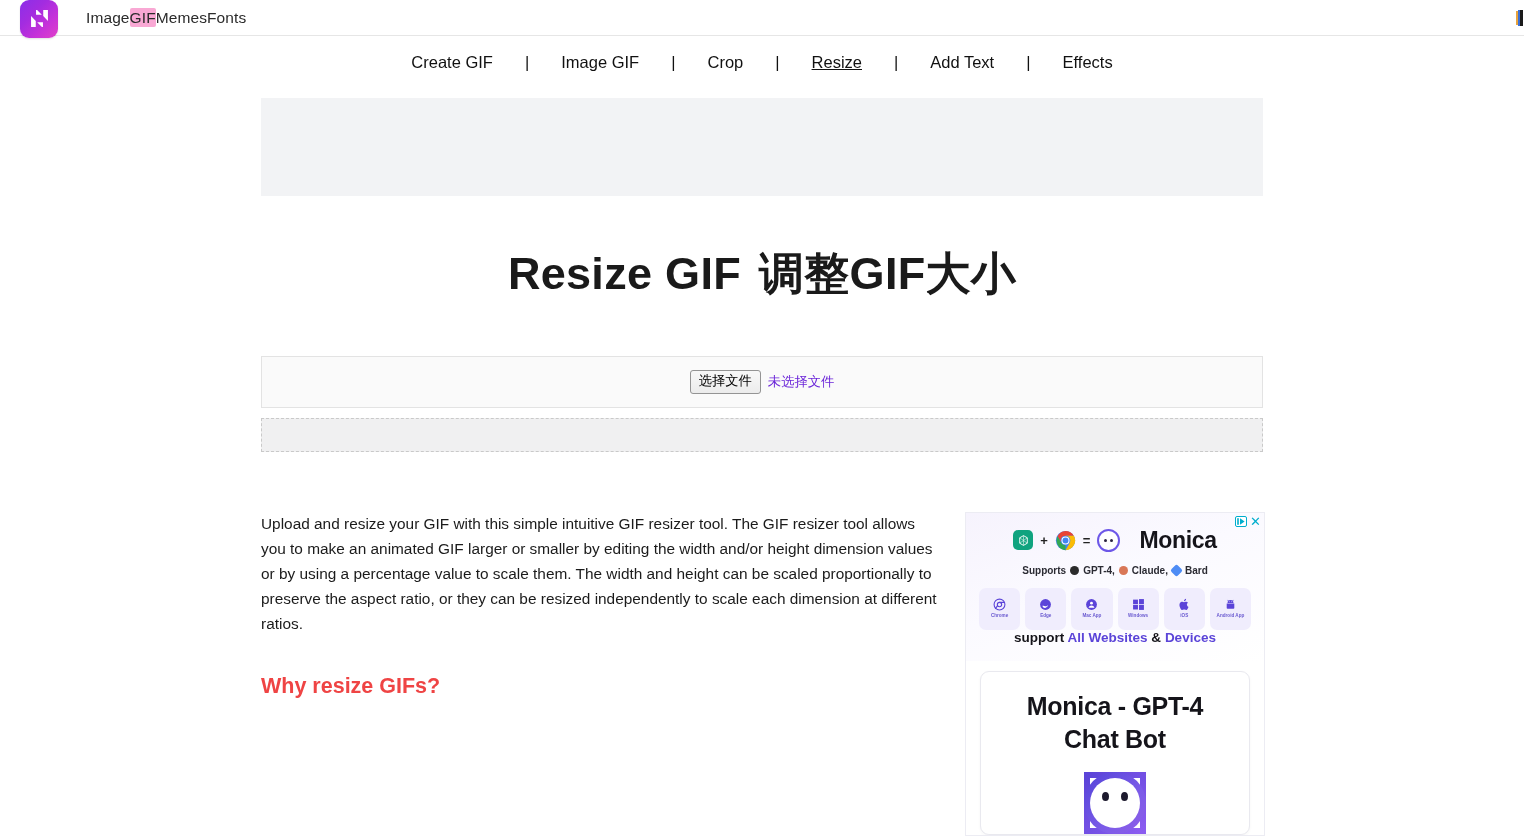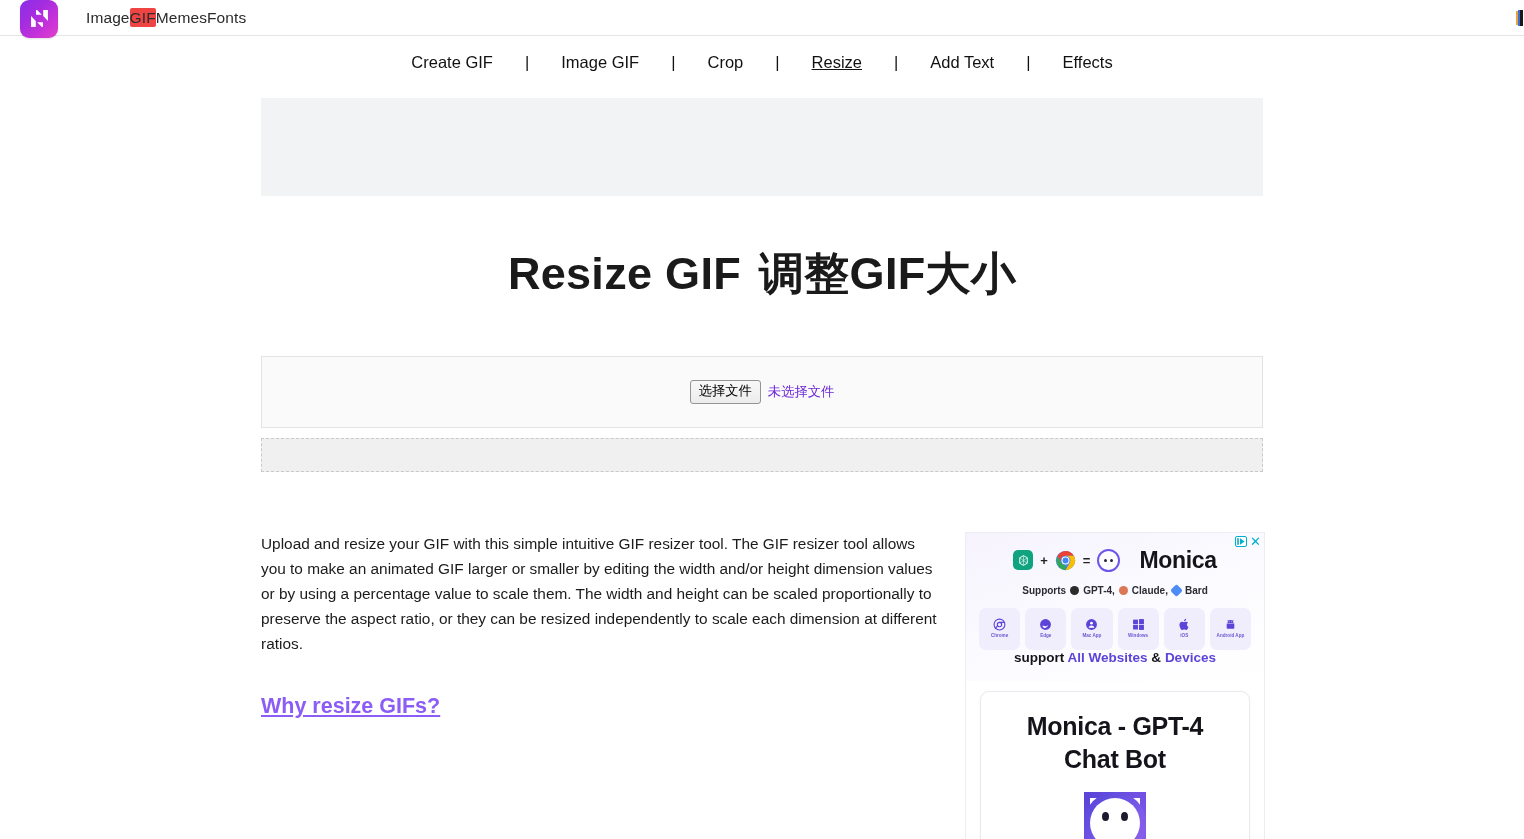--- a/index.html
+++ b/index.html
@@ -39,21 +39,21 @@
   }
   .logo-mark svg { display:block; }
   .brand-text {
     margin-left: 28px;
     font-size: 15.5px;
     color: #2b2b2b;
     letter-spacing: .1px;
     white-space: nowrap;
   }
   .brand-text .hl {
-    background: #ef4444;
+    background: #f9a8d4;
     border-radius: 2px;
     padding: 1px 0;
   }
   .header-right-stub {
     position: absolute;
     right: 0; top: 8px;
     width: 9px; height: 20px;
     overflow: hidden;
   }
   .header-right-stub .bar1 { position:absolute; left:1px; top:3px; width:2px; height:14px; background:#e8a33d; }
@@ -102,21 +102,21 @@
     font-weight: 700;
     color: #1a1a1a;
     margin: 52px 0 0 0;
     letter-spacing: .3px;
     line-height: 1.15;
   }
   h1.page-title .cjk { margin-left: 18px; }
 
   .upload-box {
     margin-top: 56px;
-    height: 72px;
+    height: 52px;
     border: 1px solid #e3e3e3;
     background: #fafafa;
     display: flex;
     align-items: center;
     justify-content: center;
   }
   .file-input-row {
     display: flex;
     align-items: center;
     gap: 7px;
@@ -159,24 +159,23 @@
     line-height: 1.62;
     color: #1b1b1b;
   }
   .col-text p.cjk-para {
     line-height: 1.72;
     margin-top: 14px;
   }
   .col-text h2 {
     font-size: 21.5px;
     font-weight: 700;
-    color: #8b5cf6;
+    color: #ef4444;
     margin: 34px 0 8px 0;
     line-height: 1.46;
-    text-decoration: underline;
   }
   .col-text h2 .line2 { display: block; }
 
   
   .col-ad {
     width: 300px;
     flex: 0 0 300px;
     position: relative;
   }
   .ad-unit {

